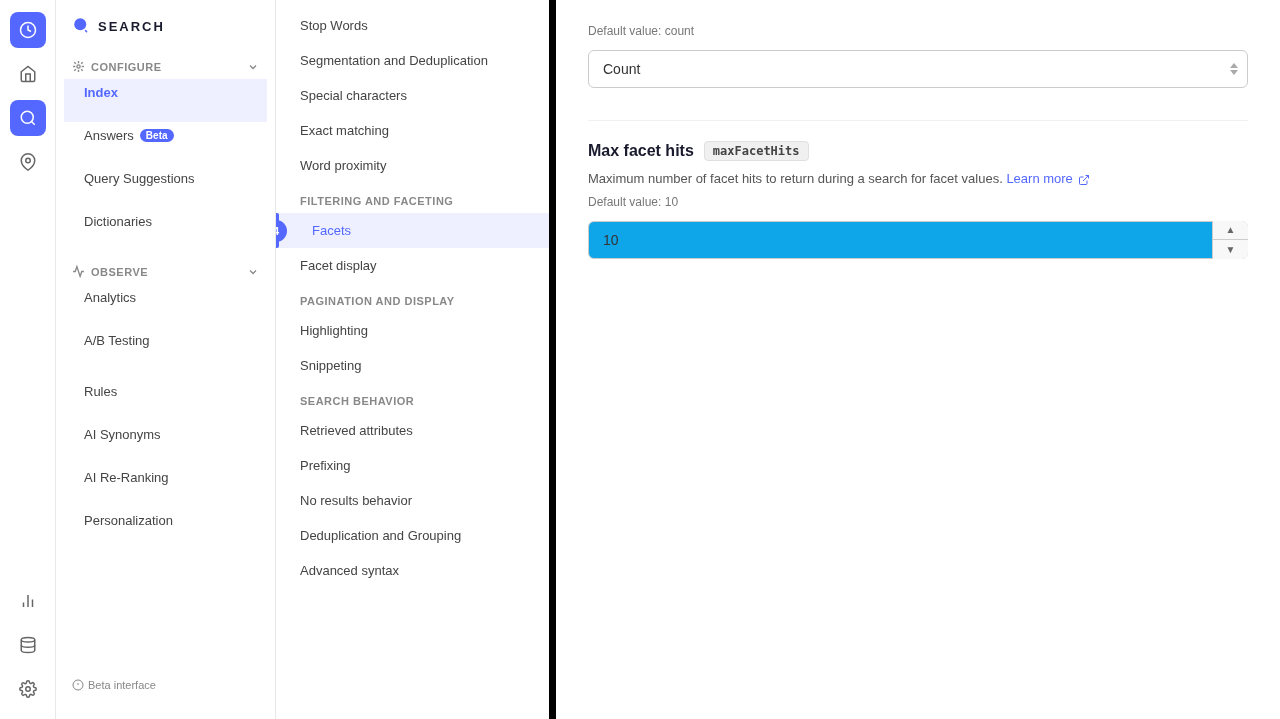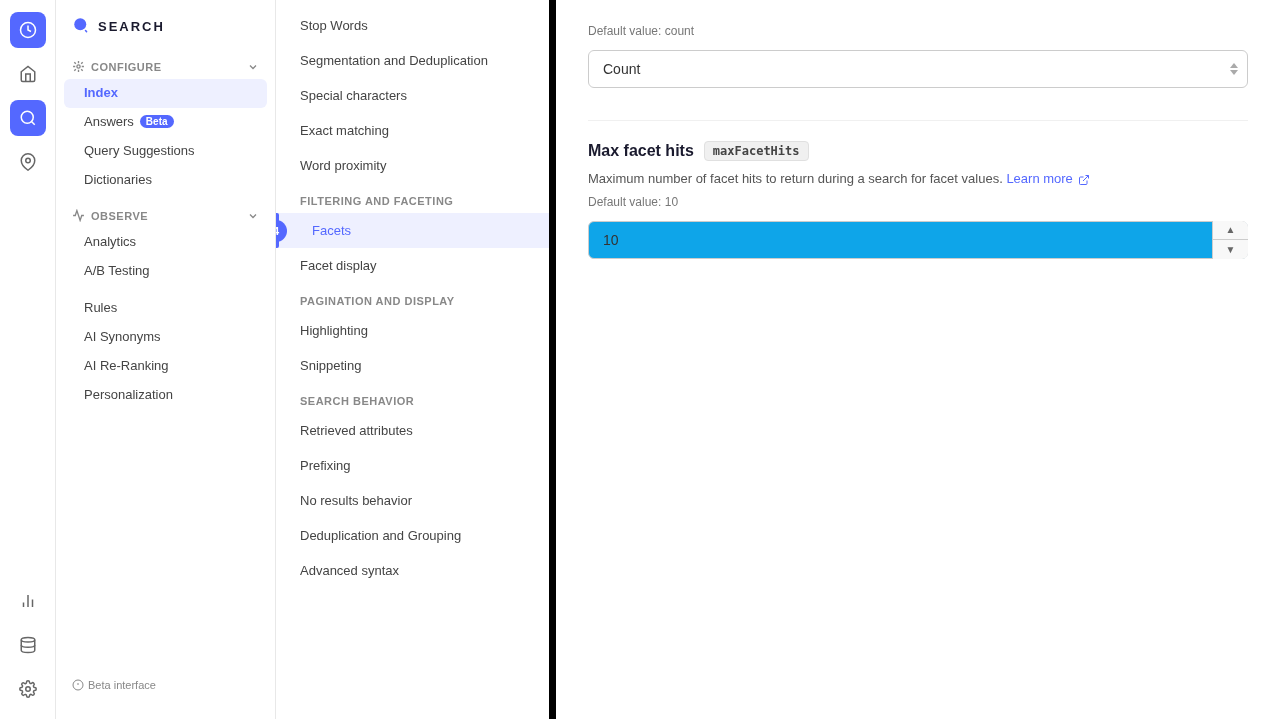--- a/index.html
+++ b/index.html
@@ -69,25 +69,25 @@
       padding: 6px 8px;
       font-size: 11px;
       font-weight: 700;
       color: #888;
       letter-spacing: 0.5px;
       cursor: pointer;
       border-radius: 6px;
       text-transform: uppercase;
     }
     .sidebar-item {
-      padding: 6px 8px 8px 20px;
+      padding: 6px 8px 22px 20px;
       font-size: 13px;
       color: #444;
       cursor: pointer;
-      border-radius: 6px;
+      border-radius: 0;
       display: flex;
       align-items: center;
       gap: 6px;
     }
     .sidebar-item.active {
       background: #eef0ff;
       color: #5468ff;
       font-weight: 600;
     }
     .badge {

